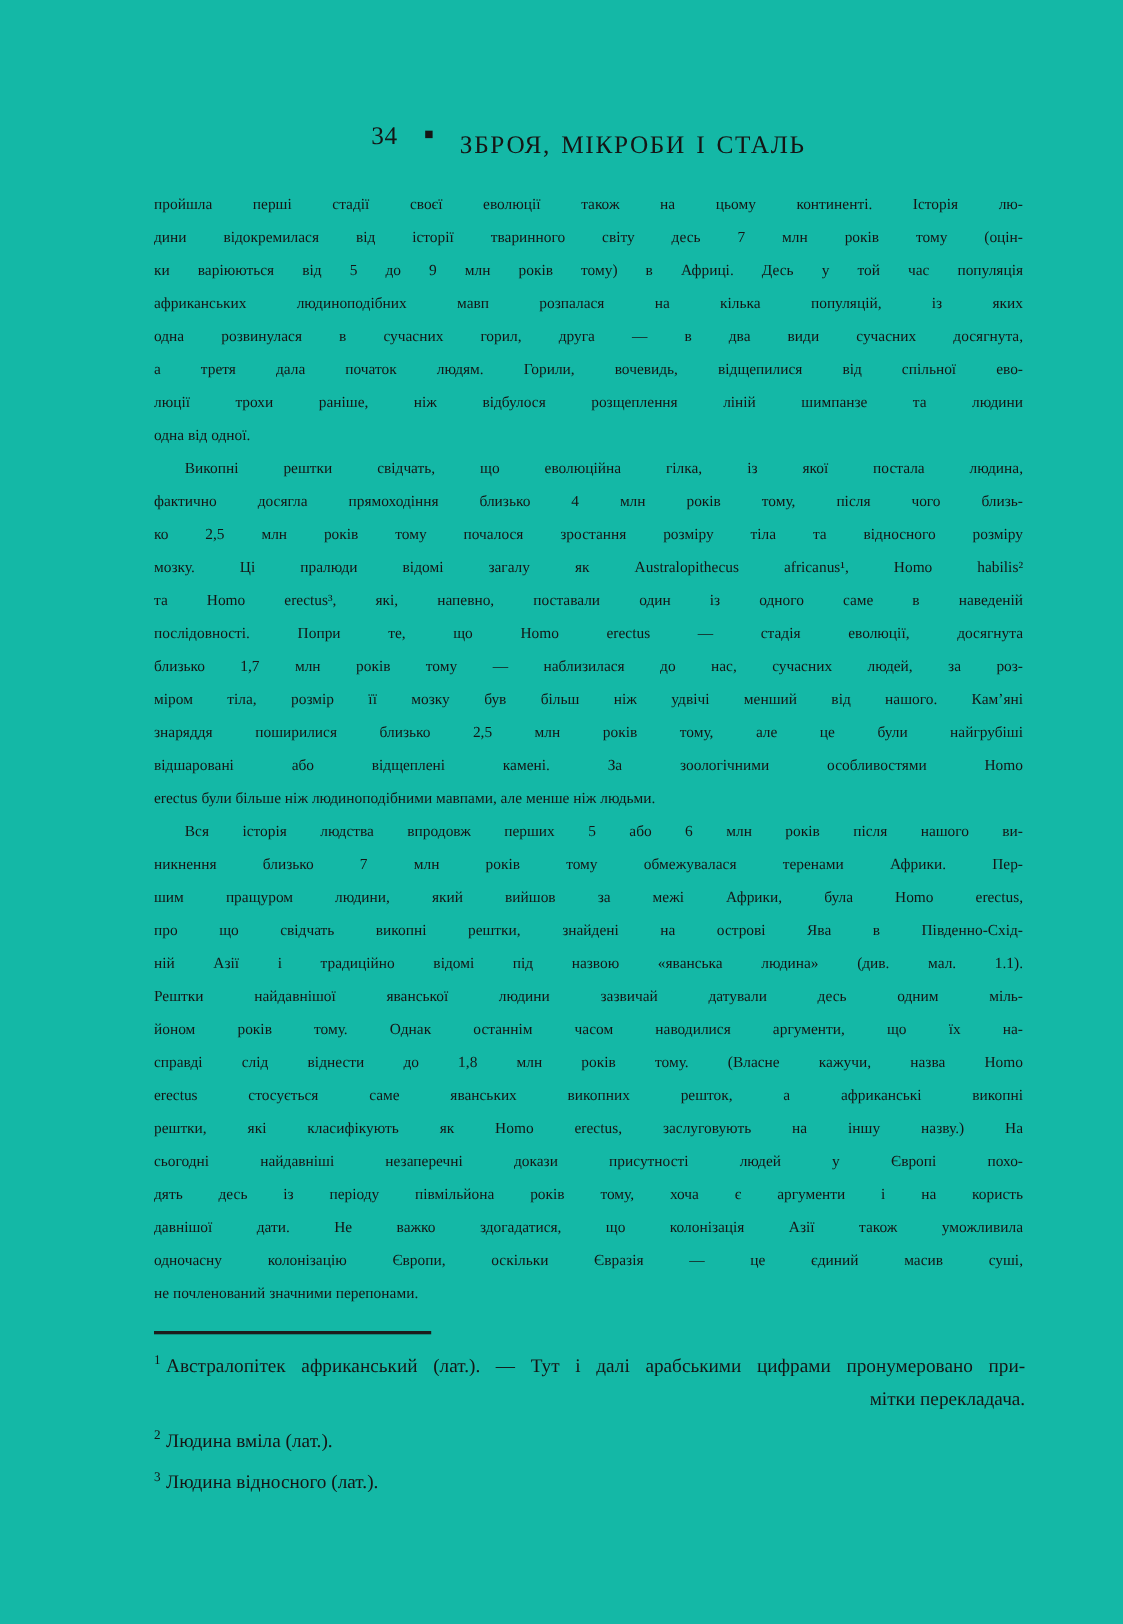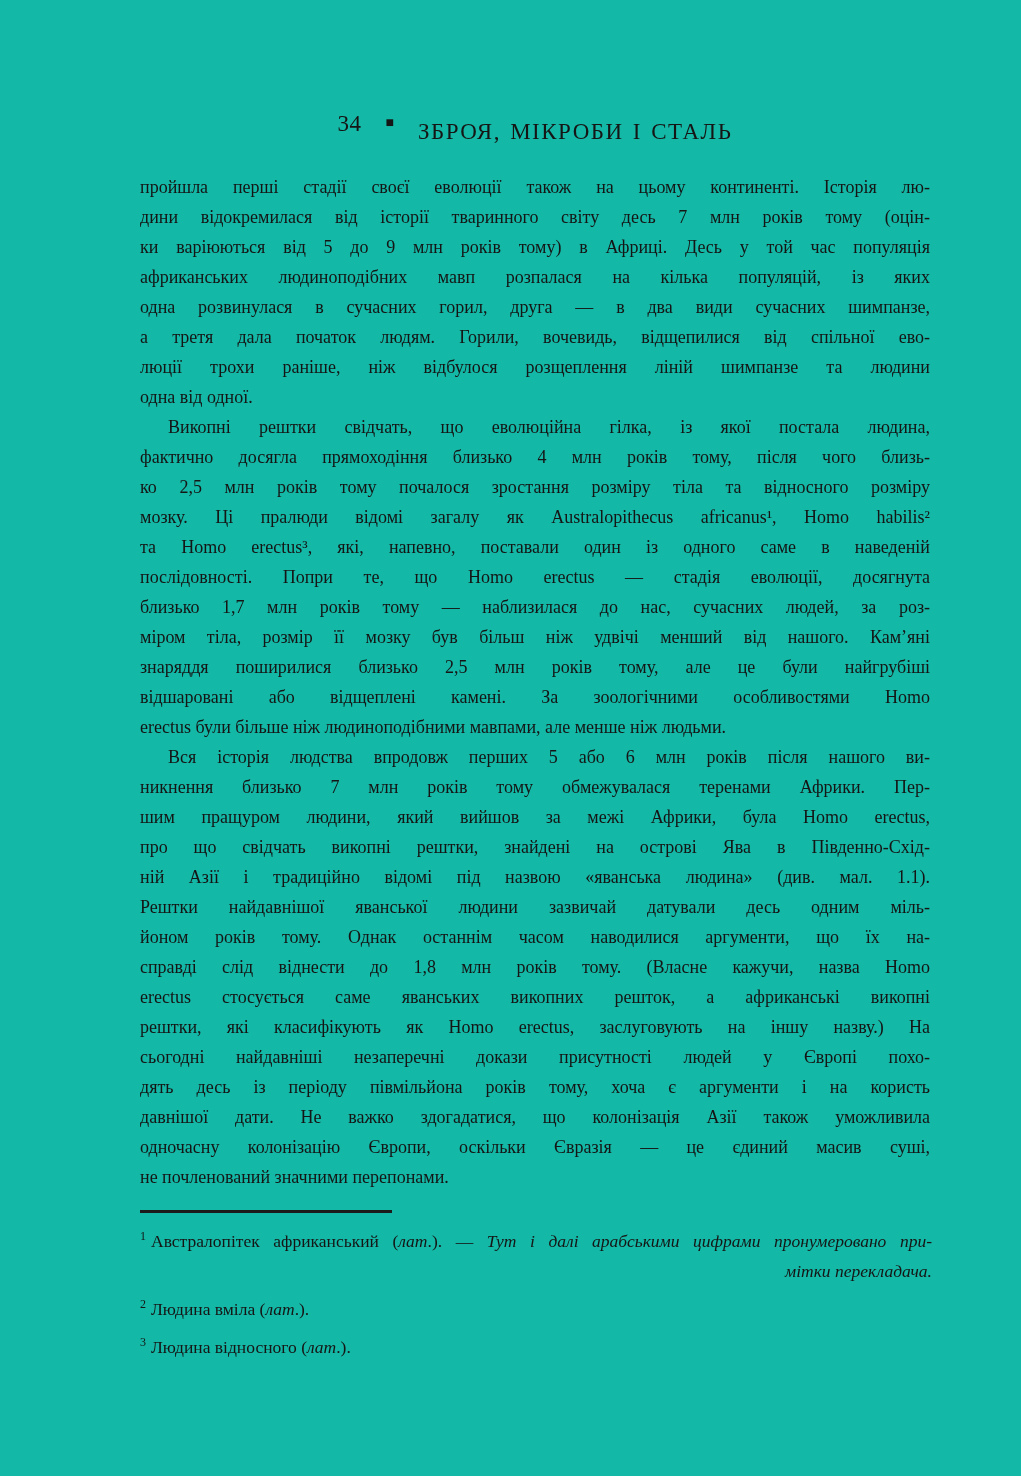--- a/index.html
+++ b/index.html
@@ -29,21 +29,21 @@
   .header .bullet { font-size: 14px; line-height: 28px; transform: translateY(-1px); }
   .header .title { letter-spacing: 1.5px; word-spacing: 2px; margin-top: 17px; }
   
   .body {
     position: absolute;
     top: 172px;
     left: 140px;
     width: 790px;
   }
   .line {
-    font-size: 18px;
+    font-size: 14px;
     line-height: 30px;
     text-align: justify;
     text-align-last: justify;
     white-space: normal;
   }
   .line.last { text-align-last: auto; }
   .line.indent { text-indent: 28px; }
   
   .fnrule {
     position: absolute;
@@ -63,41 +63,41 @@
   }
   .fn { margin-bottom: 8px; }
   .fnline.just { text-align: justify; text-align-last: justify; }
   .fnline.cont { padding-left: 18px; text-align: right; }
   .fnmark {
     font-size: 12px;
     vertical-align: super;
     line-height: 0;
     margin-right: 5px;
   }
-  .it { font-style: italic; }
+  .it { }
 </style>
 </head>
 <body>
 
 <div class="page">
 
   <div class="header">
     <span class="pagenum">34</span>
     <span class="bullet">■</span>
     <span class="title">ЗБРОЯ, МІКРОБИ І СТАЛЬ</span>
   </div>
 
   <div class="body">
 
     <div class="para">
       <div class="line">пройшла перші стадії своєї еволюції також на цьому континенті. Історія лю-</div>
       <div class="line">дини відокремилася від історії тваринного світу десь 7 млн років тому (оцін-</div>
       <div class="line">ки варіюються від 5 до 9 млн років тому) в Африці. Десь у той час популяція</div>
       <div class="line">африканських людиноподібних мавп розпалася на кілька популяцій, із яких</div>
-      <div class="line">одна розвинулася в сучасних горил, друга — в два види сучасних шимпанзе,</div>
+      <div class="line">одна розвинулася в сучасних горил, друга — в два види сучасних досягнута,</div>
       <div class="line">а третя дала початок людям. Горили, вочевидь, відщепилися від спільної ево-</div>
       <div class="line">люції трохи раніше, ніж відбулося розщеплення ліній шимпанзе та людини</div>
       <div class="line last">одна від одної.</div>
     </div>
 
     <div class="para">
       <div class="line indent">Викопні рештки свідчать, що еволюційна гілка, із якої постала людина,</div>
       <div class="line">фактично досягла прямоходіння близько 4 млн років тому, після чого близь-</div>
       <div class="line">ко 2,5 млн років тому почалося зростання розміру тіла та відносного розміру</div>
       <div class="line">мозку. Ці пралюди відомі загалу як Australopithecus africanus¹, Homo habilis²</div>

